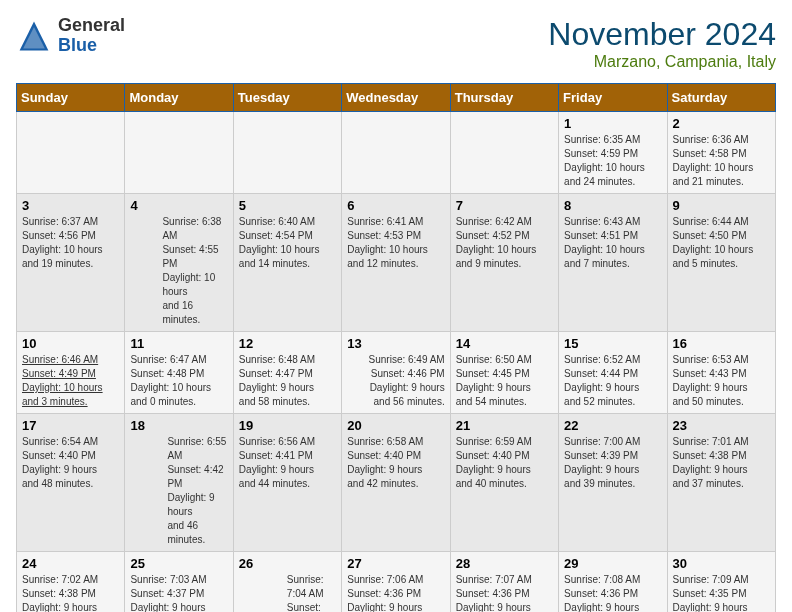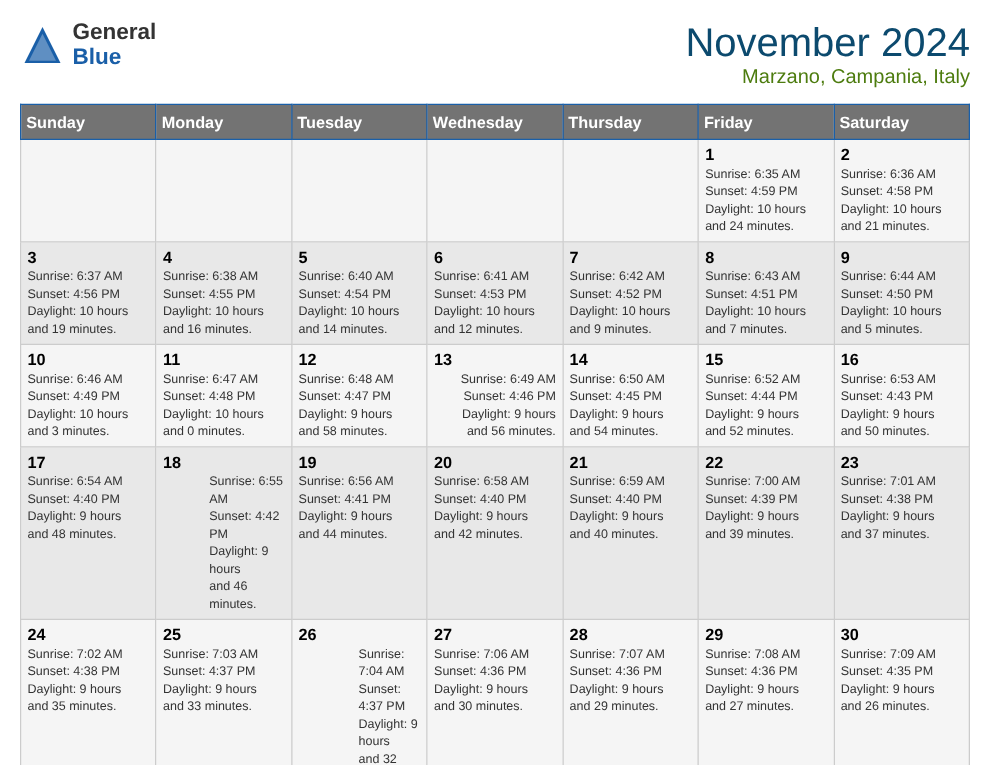--- a/index.html
+++ b/index.html
@@ -43,21 +43,21 @@
     .location {
       font-size: 16px;
       color: #4d7c0f;
     }
     table {
       width: 100%;
       border-collapse: collapse;
       font-size: 11px;
     }
     thead tr {
-      background-color: #737373;
+      background-color: #a16207;
       color: white;
       margin-top: 28px;
     }
     thead th {
       padding: 6px 4px;
       text-align: left;
       font-size: 13px;
       font-weight: bold;
       border: 1px solid #1a5fa8;
     }
@@ -146,21 +146,21 @@
       <tr>
         <td>
           <span class="day-num">3</span>
           <div class="day-info" style="white-space: pre-line;">Sunrise: 6:37 AM
 Sunset: 4:56 PM
 Daylight: 10 hours
 and 19 minutes.</div>
         </td>
         <td>
           <span class="day-num">4</span>
-          <div class="day-info" style="white-space: pre-line;">Sunrise: 6:38 AM
+          <div class="day-info" style="white-space: pre-line; margin-left: 32px;">Sunrise: 6:38 AM
 Sunset: 4:55 PM
 Daylight: 10 hours
 and 16 minutes.</div>
         </td>
         <td>
           <span class="day-num">5</span>
           <div class="day-info" style="white-space: pre-line;">Sunrise: 6:40 AM
 Sunset: 4:54 PM
 Daylight: 10 hours
 and 14 minutes.</div>
@@ -190,21 +190,21 @@
           <span class="day-num">9</span>
           <div class="day-info" style="white-space: pre-line;">Sunrise: 6:44 AM
 Sunset: 4:50 PM
 Daylight: 10 hours
 and 5 minutes.</div>
         </td>
       </tr>
       <tr>
         <td>
           <span class="day-num">10</span>
-          <div class="day-info" style="white-space: pre-line;">Sunrise: 6:46 AM
+          <div class="day-info" style="white-space: pre-line; text-decoration: underline;">Sunrise: 6:46 AM
 Sunset: 4:49 PM
 Daylight: 10 hours
 and 3 minutes.</div>
         </td>
         <td>
           <span class="day-num">11</span>
           <div class="day-info" style="white-space: pre-line;">Sunrise: 6:47 AM
 Sunset: 4:48 PM
 Daylight: 10 hours
 and 0 minutes.</div>

